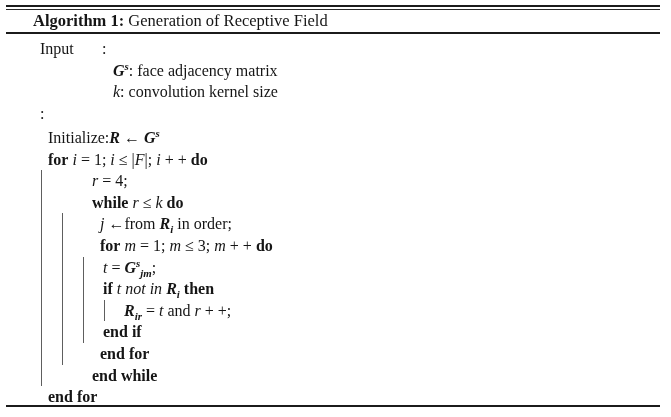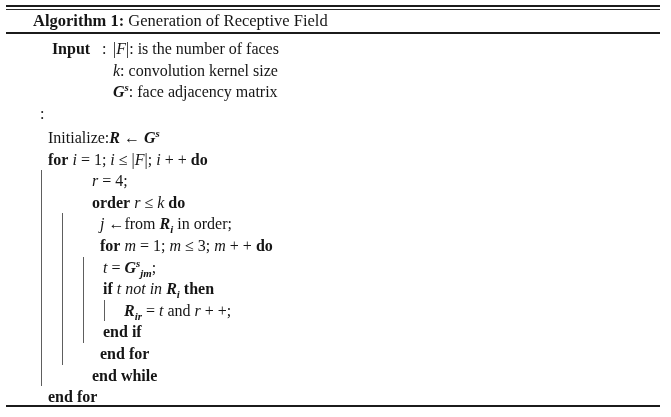--- a/index.html
+++ b/index.html
@@ -77,24 +77,23 @@
     top: 38px;
     font-size: 16px;
     line-height: 21.5px;
   }
   .io-row {
     display: flex;
     align-items: baseline;
     white-space: nowrap;
   }
   .io-key {
-    font-weight: bold;
+    font-weight: normal;
     width: 62px;
     flex: 0 0 62px;
-    text-align: center;
   }
   .io-sep {
     width: 11px;
     flex: 0 0 11px;
     text-align: left;
   }
   .io-val { flex: 0 0 auto; }
 
   
   .body-block {
@@ -167,36 +166,35 @@
     <span class="algo-caption">Generation of Receptive Field</span>
   </div>
 
   <div class="rule-title"></div>
 
   <div class="io-block">
 
     <div class="io-row">
       <span class="io-key">Input</span>
       <span class="io-sep">:</span>
-      <span class="io-val">|<span class="mi">F</span>|: is the number of faces</span>
+    </div>
+
+    <div class="io-row">
+      <span class="io-key"></span>
+      <span class="io-sep"></span>
+      <span class="io-val"><span class="mbi">G</span><sup class="sup">s</sup>: face adjacency matrix</span>
     </div>
 
     <div class="io-row">
       <span class="io-key"></span>
       <span class="io-sep"></span>
       <span class="io-val"><span class="mi">k</span>: convolution kernel size</span>
     </div>
 
     <div class="io-row">
-      <span class="io-key"></span>
-      <span class="io-sep"></span>
-      <span class="io-val"><span class="mbi">G</span><sup class="sup">s</sup>: face adjacency matrix</span>
-    </div>
-
-    <div class="io-row">
       <span class="io-sep">:</span>
     </div>
 
   </div>
 
   <div class="body-block">
 
     <div class="code-line">
       <span class="code-text ind0"><span>Initialize:</span><span class="mbi">R</span> <span class="op">←</span> <span class="mbi">G</span><sup class="sup">s</sup></span>
     </div>
@@ -205,21 +203,21 @@
       <span class="code-text ind0"><span class="kw">for</span> <span class="mi">i</span> = 1; <span class="mi">i</span> ≤ |<span class="mi">F</span>|; <span class="mi">i</span> + + <span class="kw">do</span></span>
     </div>
 
     <div class="code-line">
       <span class="guide g1"></span>
       <span class="code-text ind1"><span class="mi">r</span> = 4;</span>
     </div>
 
     <div class="code-line">
       <span class="guide g1"></span>
-      <span class="code-text ind1"><span class="kw">order</span> <span class="mi">r</span> ≤ <span class="mi">k</span> <span class="kw">do</span></span>
+      <span class="code-text ind1"><span class="kw">while</span> <span class="mi">r</span> ≤ <span class="mi">k</span> <span class="kw">do</span></span>
     </div>
 
     <div class="code-line">
       <span class="guide g1"></span>
       <span class="guide g2"></span>
       <span class="code-text ind2"><span class="mi">j</span> <span class="op">←</span>from <span class="mbi">R</span><sub class="sub">i</sub> in order;</span>
     </div>
 
     <div class="code-line">
       <span class="guide g1"></span>

